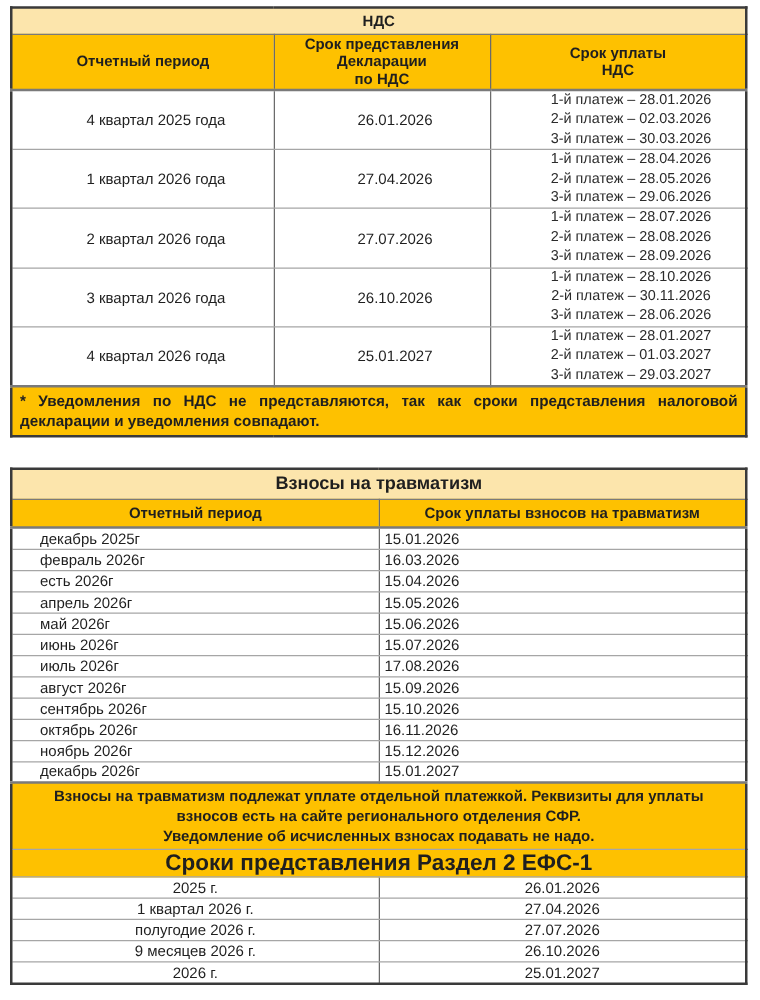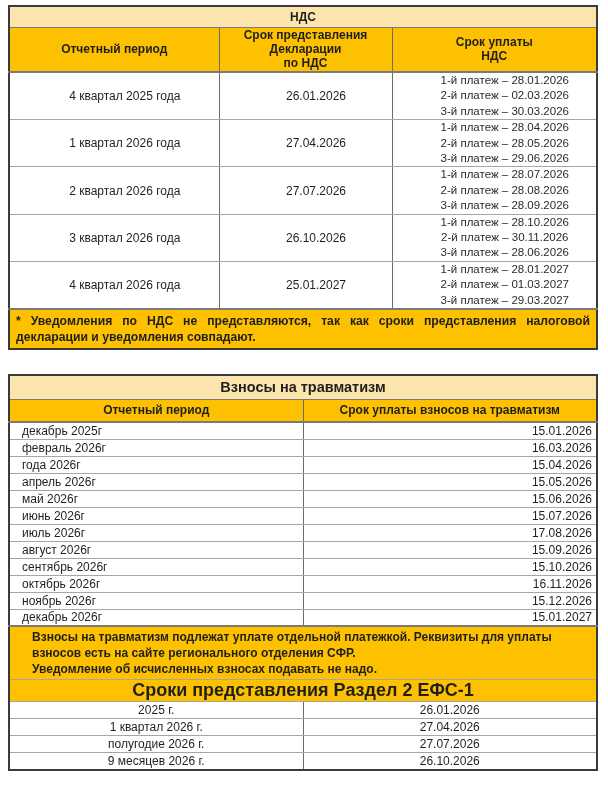--- a/index.html
+++ b/index.html
@@ -64,28 +64,28 @@
     padding: 3px 6px;
     height: 38px;
     border-top: 2px solid #7a7a7a;
   }
 
   
   .trauma { margin-top: 24px; }
   .trauma .t-title { height: 24px; font-size: 14.5px; }
   .trauma .t-head { height: 23px; vertical-align: middle; padding-top: 0; }
   .trauma .m-row td { height: 17px; }
-  .trauma .m-row td.period { text-align: left; padding-left: 12px; }
-  .trauma .m-row td.due { text-align: right; }
+  .trauma .m-row td.period { text-align: left; padding-left: 22px; }
+  .trauma .m-row td.due { text-align: left; }
   .trauma .note td {
     background: var(--note-bg, #fec100);
     font-weight: bold;
     font-size: 12px;
     line-height: 16px;
-    text-align: left;
+    text-align: center;
     padding: 2px 22px;
     height: 48px;
     vertical-align: middle;
     border-top: 2px solid #7a7a7a;
   }
   .trauma .efs-head td {
     background: var(--header-bg, #fec100);
     font-weight: bold;
     font-size: 18px;
     text-align: center;
@@ -189,21 +189,21 @@
 
     <tr class="m-row">
       <td class="period">декабрь 2025г</td>
       <td class="due">15.01.2026</td>
     </tr>
     <tr class="m-row">
       <td class="period">февраль 2026г</td>
       <td class="due">16.03.2026</td>
     </tr>
     <tr class="m-row">
-      <td class="period">года 2026г</td>
+      <td class="period">есть 2026г</td>
       <td class="due">15.04.2026</td>
     </tr>
     <tr class="m-row">
       <td class="period">апрель 2026г</td>
       <td class="due">15.05.2026</td>
     </tr>
     <tr class="m-row">
       <td class="period">май 2026г</td>
       <td class="due">15.06.2026</td>
     </tr>
@@ -255,16 +255,20 @@
       <td>27.04.2026</td>
     </tr>
     <tr class="efs-row">
       <td>полугодие 2026 г.</td>
       <td>27.07.2026</td>
     </tr>
     <tr class="efs-row">
       <td>9 месяцев 2026 г.</td>
       <td>26.10.2026</td>
     </tr>
+    <tr class="efs-row">
+      <td>2026 г.</td>
+      <td>25.01.2027</td>
+    </tr>
   </tbody>
     </table>
 
 </div>
 
 </body></html>

